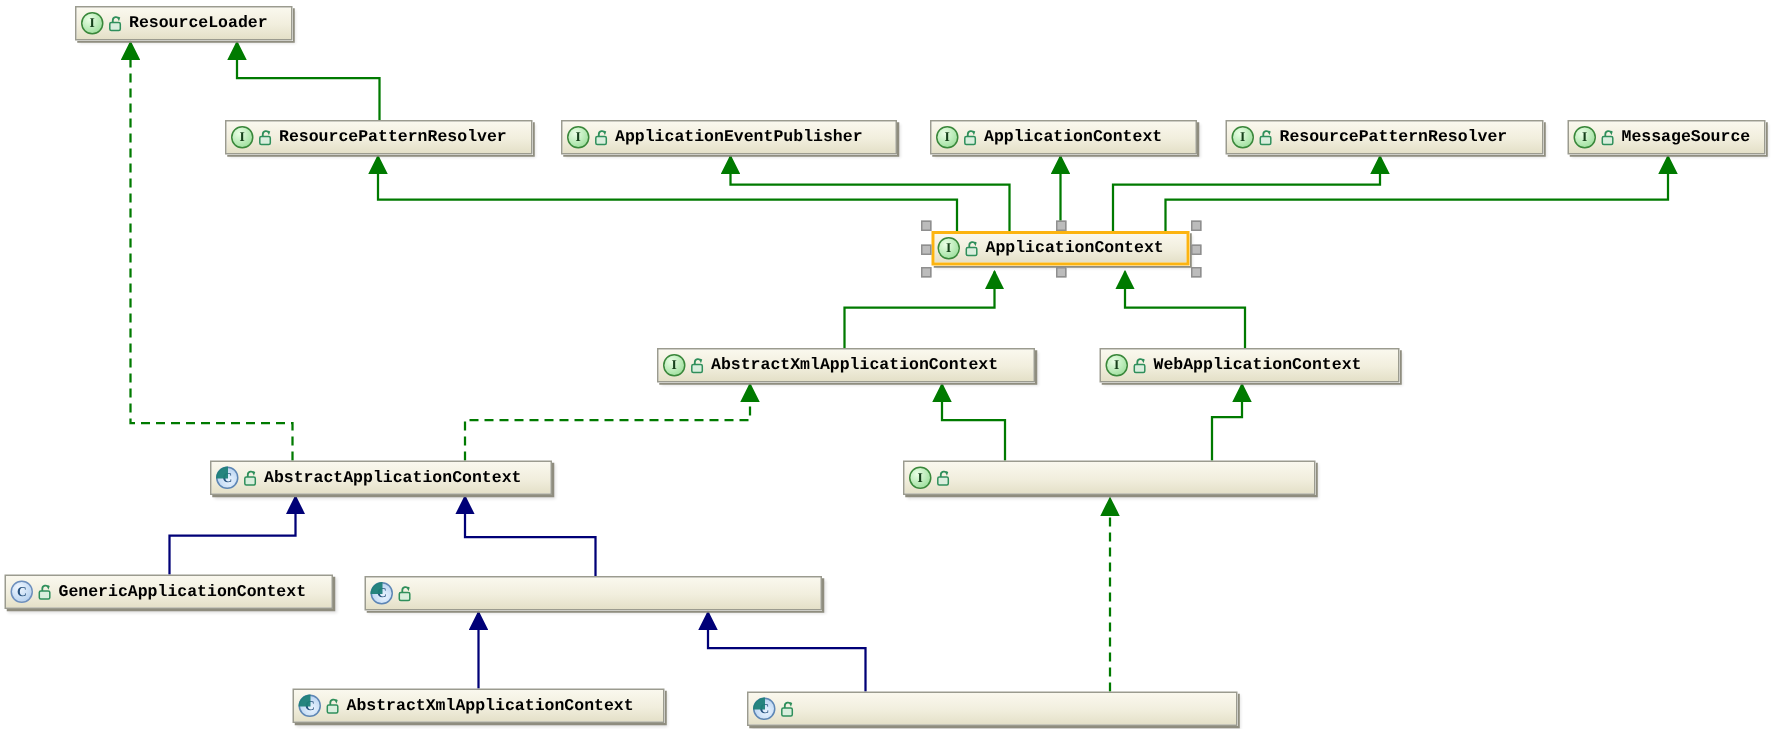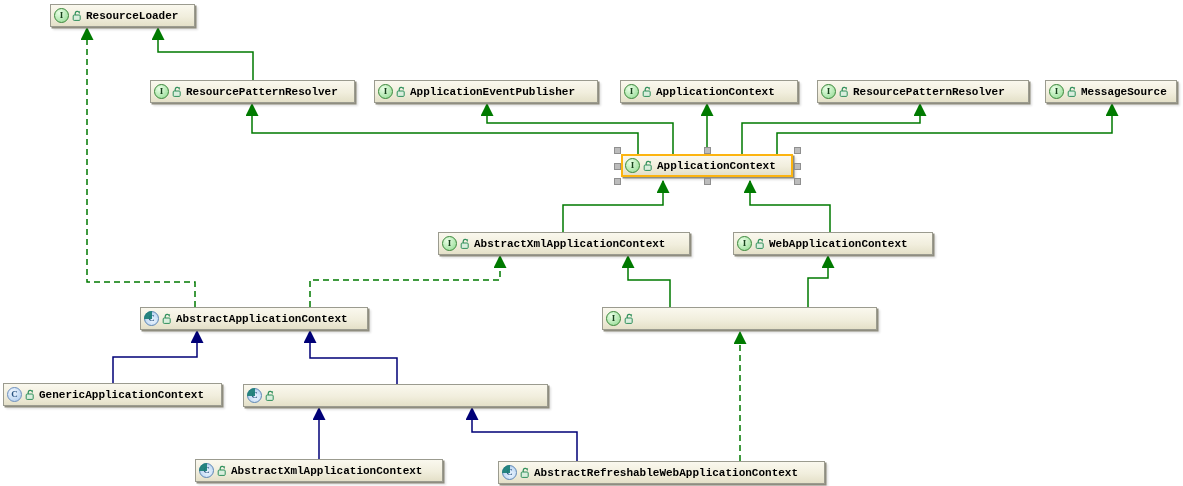--- a/index.html
+++ b/index.html
@@ -206,15 +206,14 @@
       <span class="label">AbstractXmlApplicationContext</span>
     </div>
     <div class="node" style="left: 498px; top: 461px; width: 327px;">
       <span class="ic abstract">C</span>
       <span class="lock">
         <svg width="10" height="12" viewBox="0 0 10 12">
           <path d="M3.2 5 V3.4 A2.1 2.1 0 0 1 7.2 2.6 L7.6 1.4" fill="none" stroke="#2f8f5b" stroke-width="1.2"></path>
           <rect x="1.2" y="5" width="7" height="5.4" rx="1" fill="#d9eedd" stroke="#2f8f5b" stroke-width="1"></rect>
         </svg>
       </span>
-      <span class="label">AbstractRefreshableWebApplicationContext</span>
     </div>
   </div>
 
 </body></html>

